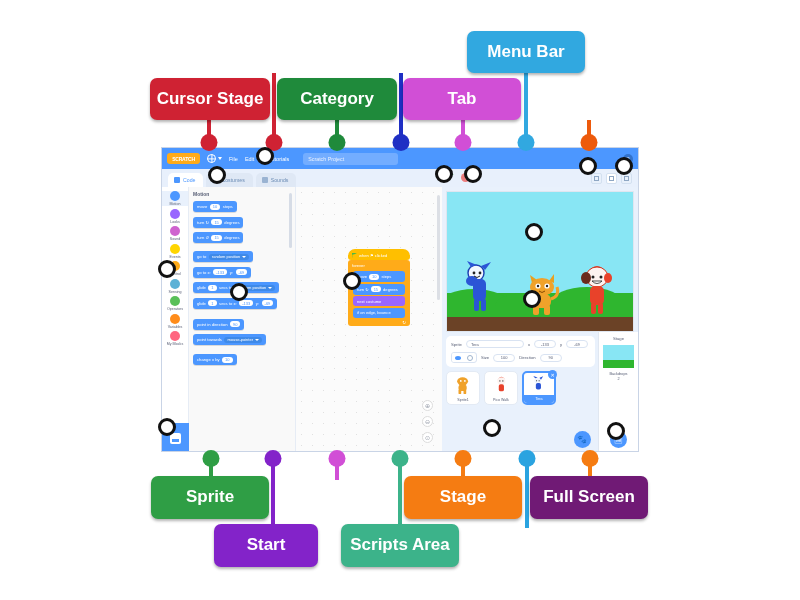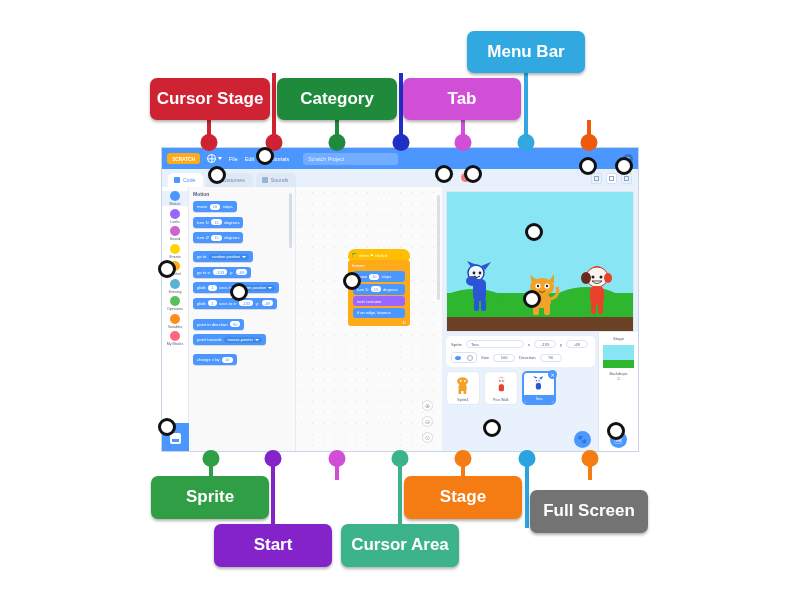--- a/index.html
+++ b/index.html
@@ -711,18 +711,18 @@
       <div class="stem" style="background:#f57c12"></div>
       <div class="knob" style="background:#f57c12"></div>
     </div>
 
   <div class="label" style="left:150px; top:78px;  width:120px; height:42px; background:#cf2233; font-size:17px;">Cursor Stage</div>
   <div class="label" style="left:277px; top:78px;  width:120px; height:42px; background:#1f8a3b; font-size:17px;">Category</div>
   <div class="label" style="left:467px; top:31px;  width:118px; height:42px; background:#31a8e0; font-size:17px;">Menu Bar</div>
   <div class="label" style="left:403px; top:78px;  width:118px; height:42px; background:#d14fd6; font-size:17px;">Tab</div>
 
   <div class="label" style="left:151px; top:476px; width:118px; height:43px; background:#2f9e45; font-size:17px;">Sprite</div>
-  <div class="label" style="left:214px; top:524px; width:118px; height:43px; background:#8323c9; font-size:17px;">Start</div>
-  <div class="label" style="left:341px; top:524px; width:118px; height:43px; background:#3cb38a; font-size:17px;">Cursor Area</div>
+  <div class="label" style="left:214px; top:524px; width:104px; height:43px; background:#8323c9; font-size:17px;">Start</div>
+  <div class="label" style="left:341px; top:524px; width:118px; height:43px; background:#3cb38a; font-size:17px;">Scripts Area</div>
   <div class="label" style="left:404px; top:476px; width:118px; height:43px; background:#f57c12; font-size:17px;">Stage</div>
-  <div class="label" style="left:530px; top:476px; width:118px; height:43px; background:#737373; font-size:17px;margin-top:14px;">Full Screen</div>
+  <div class="label" style="left:530px; top:476px; width:118px; height:43px; background:#701a75; font-size:17px;">Full Screen</div>
 
 </div>
 
 </body></html>

